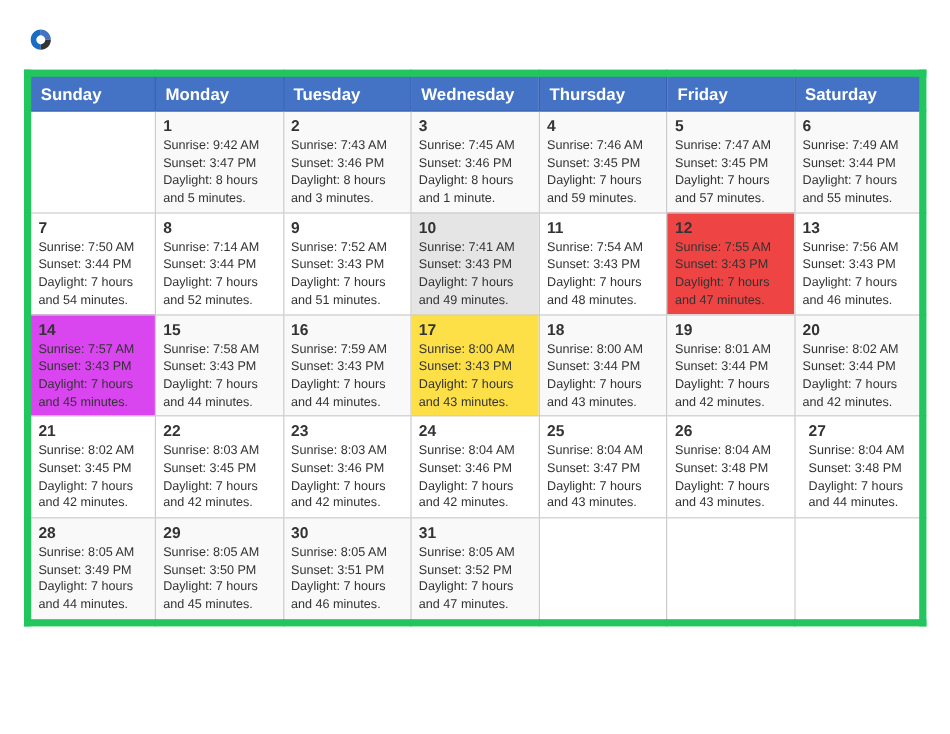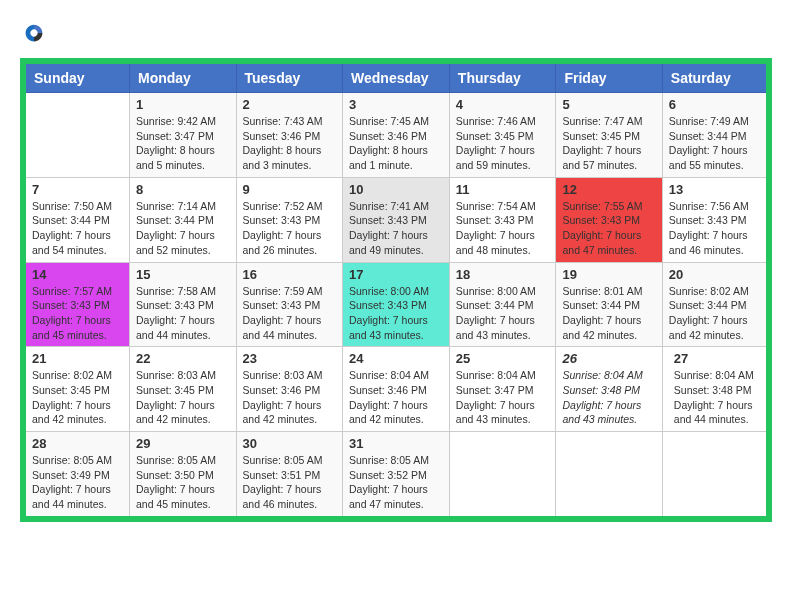--- a/index.html
+++ b/index.html
@@ -189,21 +189,21 @@
           <span>Sunrise: 7:14 AM</span><br>
           <span>Sunset: 3:44 PM</span><br>
           <span>Daylight: 7 hours and 52 minutes.</span>
         </div>
       </td>
         <td style="background: rgb(255, 255, 255);">
         <span class="day-number">9</span>
         <div class="day-info">
           <span>Sunrise: 7:52 AM</span><br>
           <span>Sunset: 3:43 PM</span><br>
-          <span>Daylight: 7 hours and 26 minutes.</span>
+          <span>Daylight: 7 hours and 51 minutes.</span>
         </div>
       </td>
         <td style="background: #e5e5e5;">
         <span class="day-number">10</span>
         <div class="day-info">
           <span>Sunrise: 7:41 AM</span><br>
           <span>Sunset: 3:43 PM</span><br>
           <span>Daylight: 7 hours and 49 minutes.</span>
         </div>
       </td>
@@ -250,21 +250,21 @@
         </div>
       </td>
         <td style="background: rgb(249, 249, 249);">
         <span class="day-number">16</span>
         <div class="day-info">
           <span>Sunrise: 7:59 AM</span><br>
           <span>Sunset: 3:43 PM</span><br>
           <span>Daylight: 7 hours and 44 minutes.</span>
         </div>
       </td>
-        <td style="background: #5eead4;">
+        <td style="background: #fde047;">
         <span class="day-number">17</span>
         <div class="day-info">
           <span>Sunrise: 8:00 AM</span><br>
           <span>Sunset: 3:43 PM</span><br>
           <span>Daylight: 7 hours and 43 minutes.</span>
         </div>
       </td>
         <td style="background: rgb(249, 249, 249);">
         <span class="day-number">18</span>
         <div class="day-info">
@@ -324,21 +324,21 @@
         </div>
       </td>
         <td style="background: rgb(255, 255, 255);">
         <span class="day-number">25</span>
         <div class="day-info">
           <span>Sunrise: 8:04 AM</span><br>
           <span>Sunset: 3:47 PM</span><br>
           <span>Daylight: 7 hours and 43 minutes.</span>
         </div>
       </td>
-        <td style="background: rgb(255, 255, 255); font-style: italic;">
+        <td style="background: rgb(255, 255, 255);">
         <span class="day-number">26</span>
         <div class="day-info">
           <span>Sunrise: 8:04 AM</span><br>
           <span>Sunset: 3:48 PM</span><br>
           <span>Daylight: 7 hours and 43 minutes.</span>
         </div>
       </td>
         <td style="background: rgb(255, 255, 255); padding-left: 11px;">
         <span class="day-number">27</span>
         <div class="day-info">

